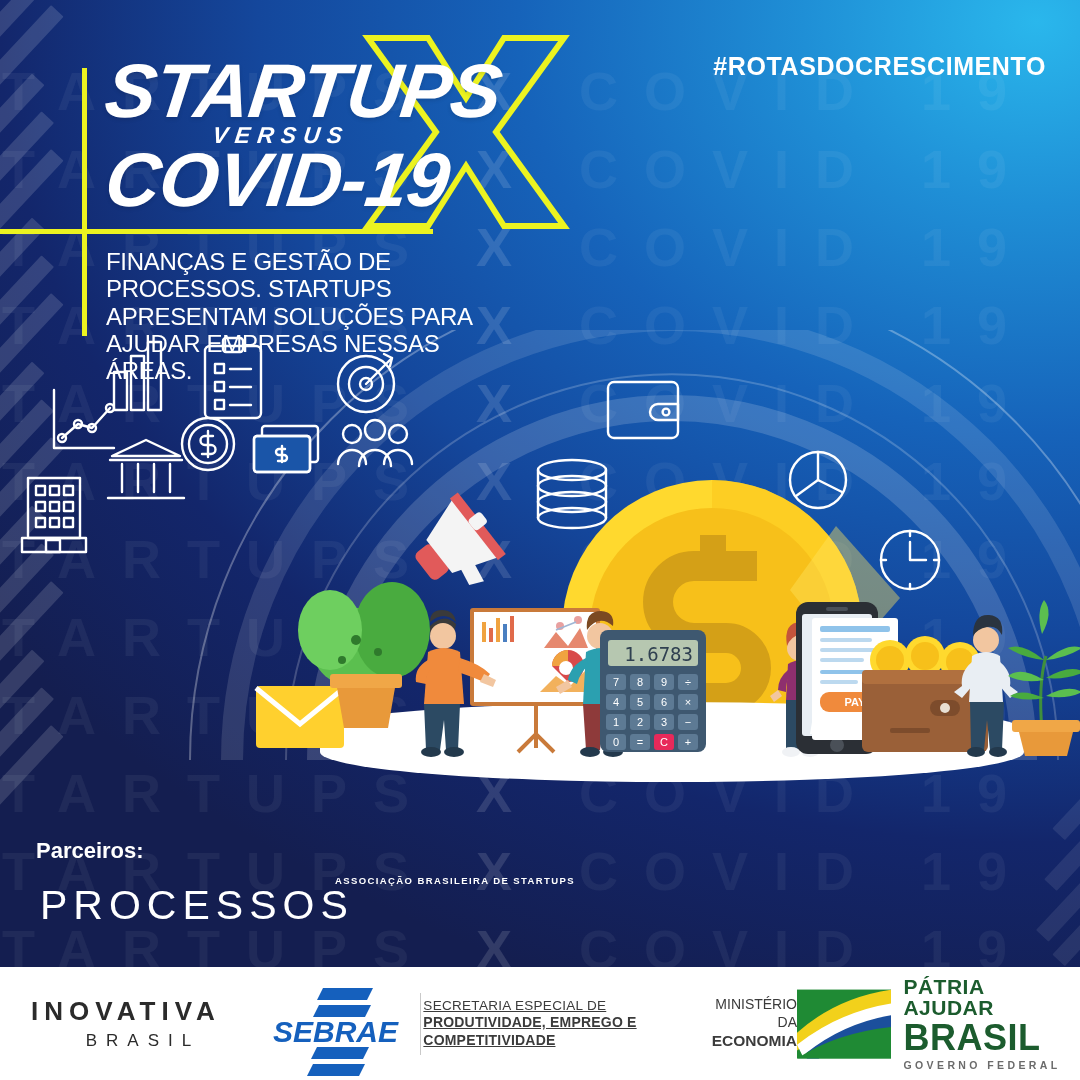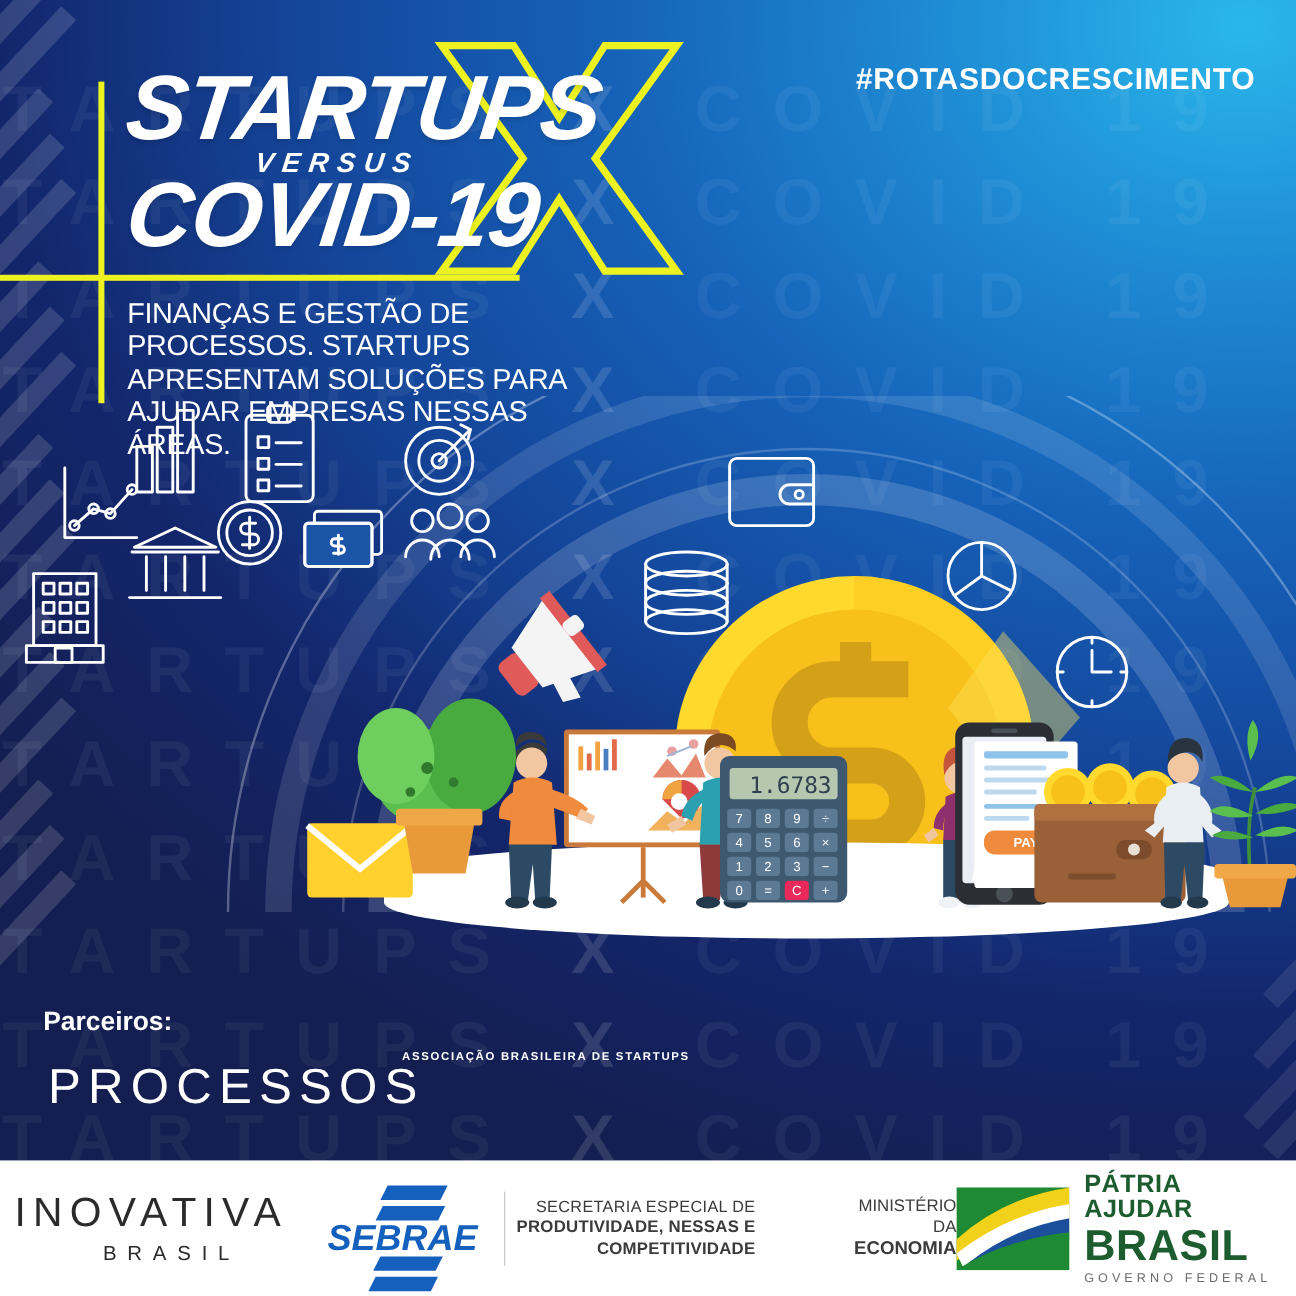--- a/index.html
+++ b/index.html
@@ -74,32 +74,32 @@
   .partner-abs .name{font-size:46px;font-weight:800;letter-spacing:-1.5px;line-height:1;}
   .partner-abs .tag{font-size:9.5px;font-weight:700;letter-spacing:1.4px;margin-top:3px;}
   
   .footer{
     position:absolute;left:0;bottom:0;width:1080px;height:113px;
     background:#fff;z-index:8;display:flex;align-items:center;
   }
   .f-cell{display:flex;align-items:center;justify-content:center;height:100%;}
   .f-div{width:1px;height:62px;background:#c9c9c9;}
   .inovativa{color:#2b2b2b;text-align:center;line-height:1;}
-  .inovativa .l1{font-size:34px;font-weight:400;letter-spacing:6px;}
+  .inovativa .l1{font-size:26px;font-weight:700;letter-spacing:6px;}
   .inovativa .l2{font-size:17px;font-weight:400;letter-spacing:9px;margin-top:8px;margin-left:34px;}
-  .secretaria{text-align:right;color:#3b3b3b;line-height:1.25;}
+  .secretaria{text-align:left;color:#3b3b3b;line-height:1.25;text-decoration:underline;}
   .secretaria .s1{font-size:13.5px;font-weight:400;letter-spacing:0.3px;}
   .secretaria .s2{font-size:14px;font-weight:800;letter-spacing:0.2px;}
   .ministerio{text-align:right;color:#3b3b3b;line-height:1.25;margin-left:37px;}
   .ministerio .m1{font-size:14px;font-weight:400;}
   .ministerio .m2{font-size:15.5px;font-weight:800;}
   .patria{color:#1c5c2e;line-height:1;}
   .patria .p1{font-size:21px;font-weight:700;letter-spacing:0.5px;}
   .patria .p2{font-size:36px;font-weight:700;letter-spacing:0.5px;margin-top:2px;}
-  .patria .p3{font-size:10.5px;font-weight:400;letter-spacing:3.4px;color:#6b6b6b;margin-top:4px;}
+  .patria .p3{font-size:10.5px;font-weight:700;letter-spacing:3.4px;color:#6b6b6b;margin-top:4px;}
 </style>
 </head>
 <body>
 
 <div id="poster">
 
   <div class="wm-wrap" id="wm">
       <div class="wm-row" style="top: 60px;">STARTUPS <span class="xmark">X</span> COVID 19&nbsp;&nbsp;STARTUPS  COVID 19&nbsp;&nbsp;STARTUPS  COVID 19&nbsp;&nbsp;</div>
       <div class="wm-row" style="top: 138px;">STARTUPS <span class="xmark">X</span> COVID 19&nbsp;&nbsp;STARTUPS  COVID 19&nbsp;&nbsp;STARTUPS  COVID 19&nbsp;&nbsp;</div>
       <div class="wm-row" style="top: 216px;">STARTUPS <span class="xmark">X</span> COVID 19&nbsp;&nbsp;STARTUPS  COVID 19&nbsp;&nbsp;STARTUPS  COVID 19&nbsp;&nbsp;</div>
@@ -539,21 +539,21 @@
         </g>
         <text x="12" y="58" font-family="'Liberation Sans', sans-serif" font-size="30" font-weight="bold" font-style="italic" fill="#1560bd">SEBRAE</text>
       </svg>
     </div>
 
     <div class="f-div"></div>
 
     <div class="f-cell" style="width:236px;padding-right:18px;">
       <div class="secretaria">
         <div class="s1">SECRETARIA ESPECIAL DE</div>
-        <div class="s2">PRODUTIVIDADE, NESSAS E</div>
+        <div class="s2">PRODUTIVIDADE, EMPREGO E</div>
         <div class="s2">COMPETITIVIDADE</div>
       </div>
     </div>
 
     <div class="f-cell" style="width:140px;">
       <div class="ministerio">
         <div class="m1">MINISTÉRIO DA</div>
         <div class="m2">ECONOMIA</div>
       </div>
     </div>

